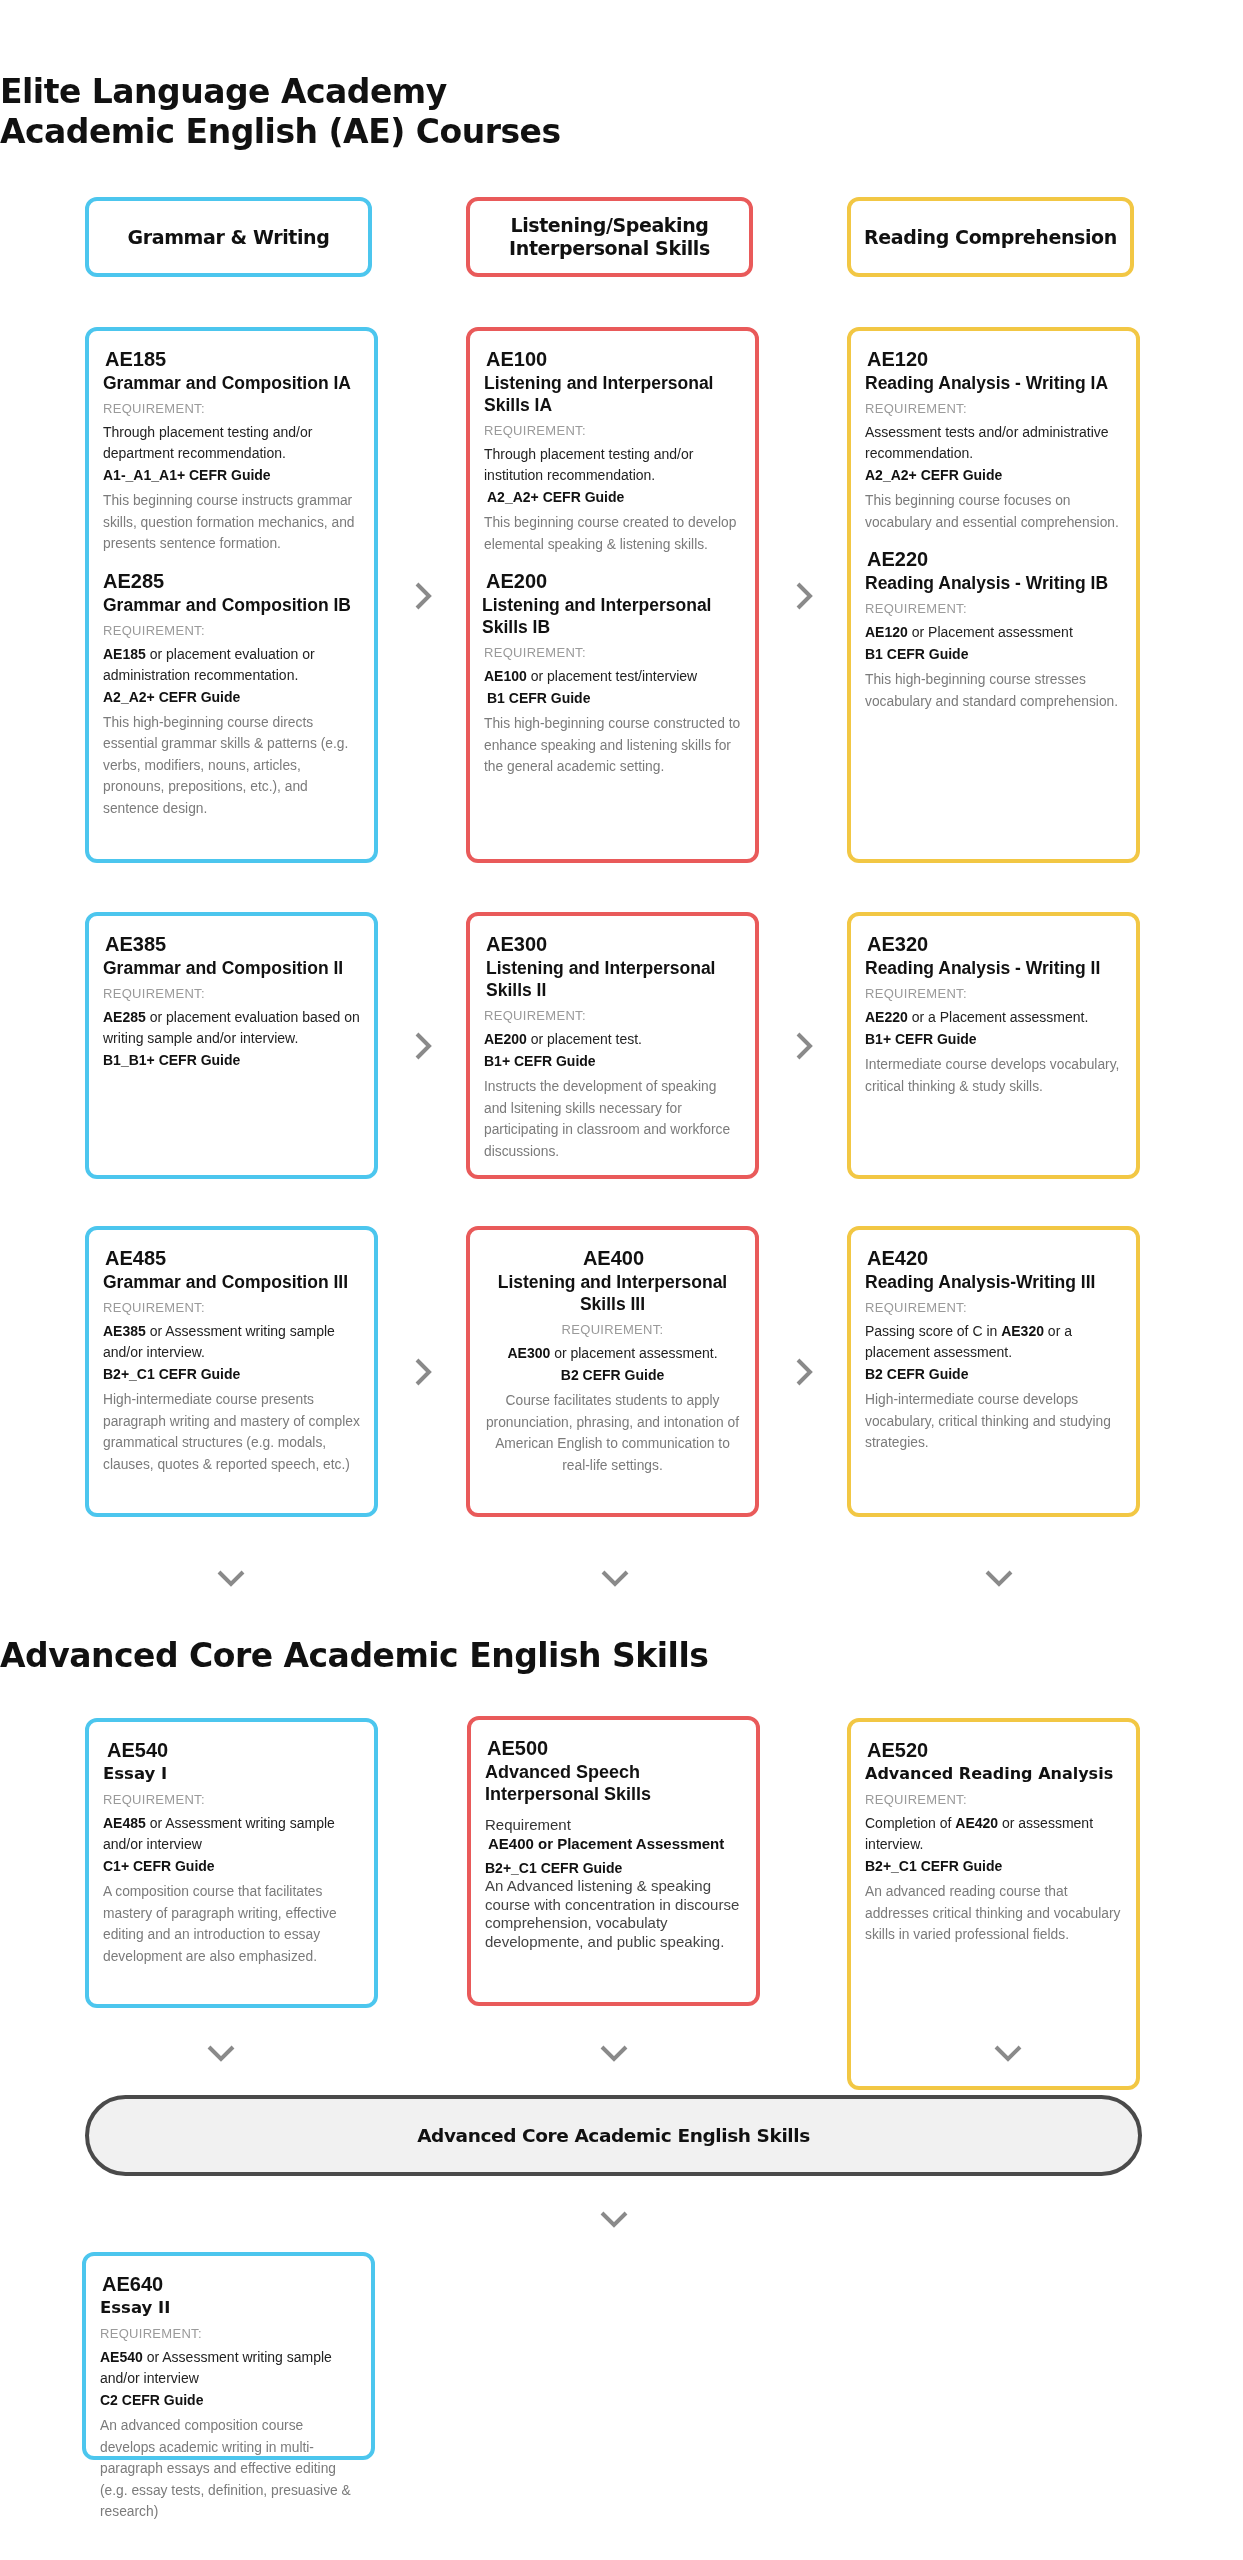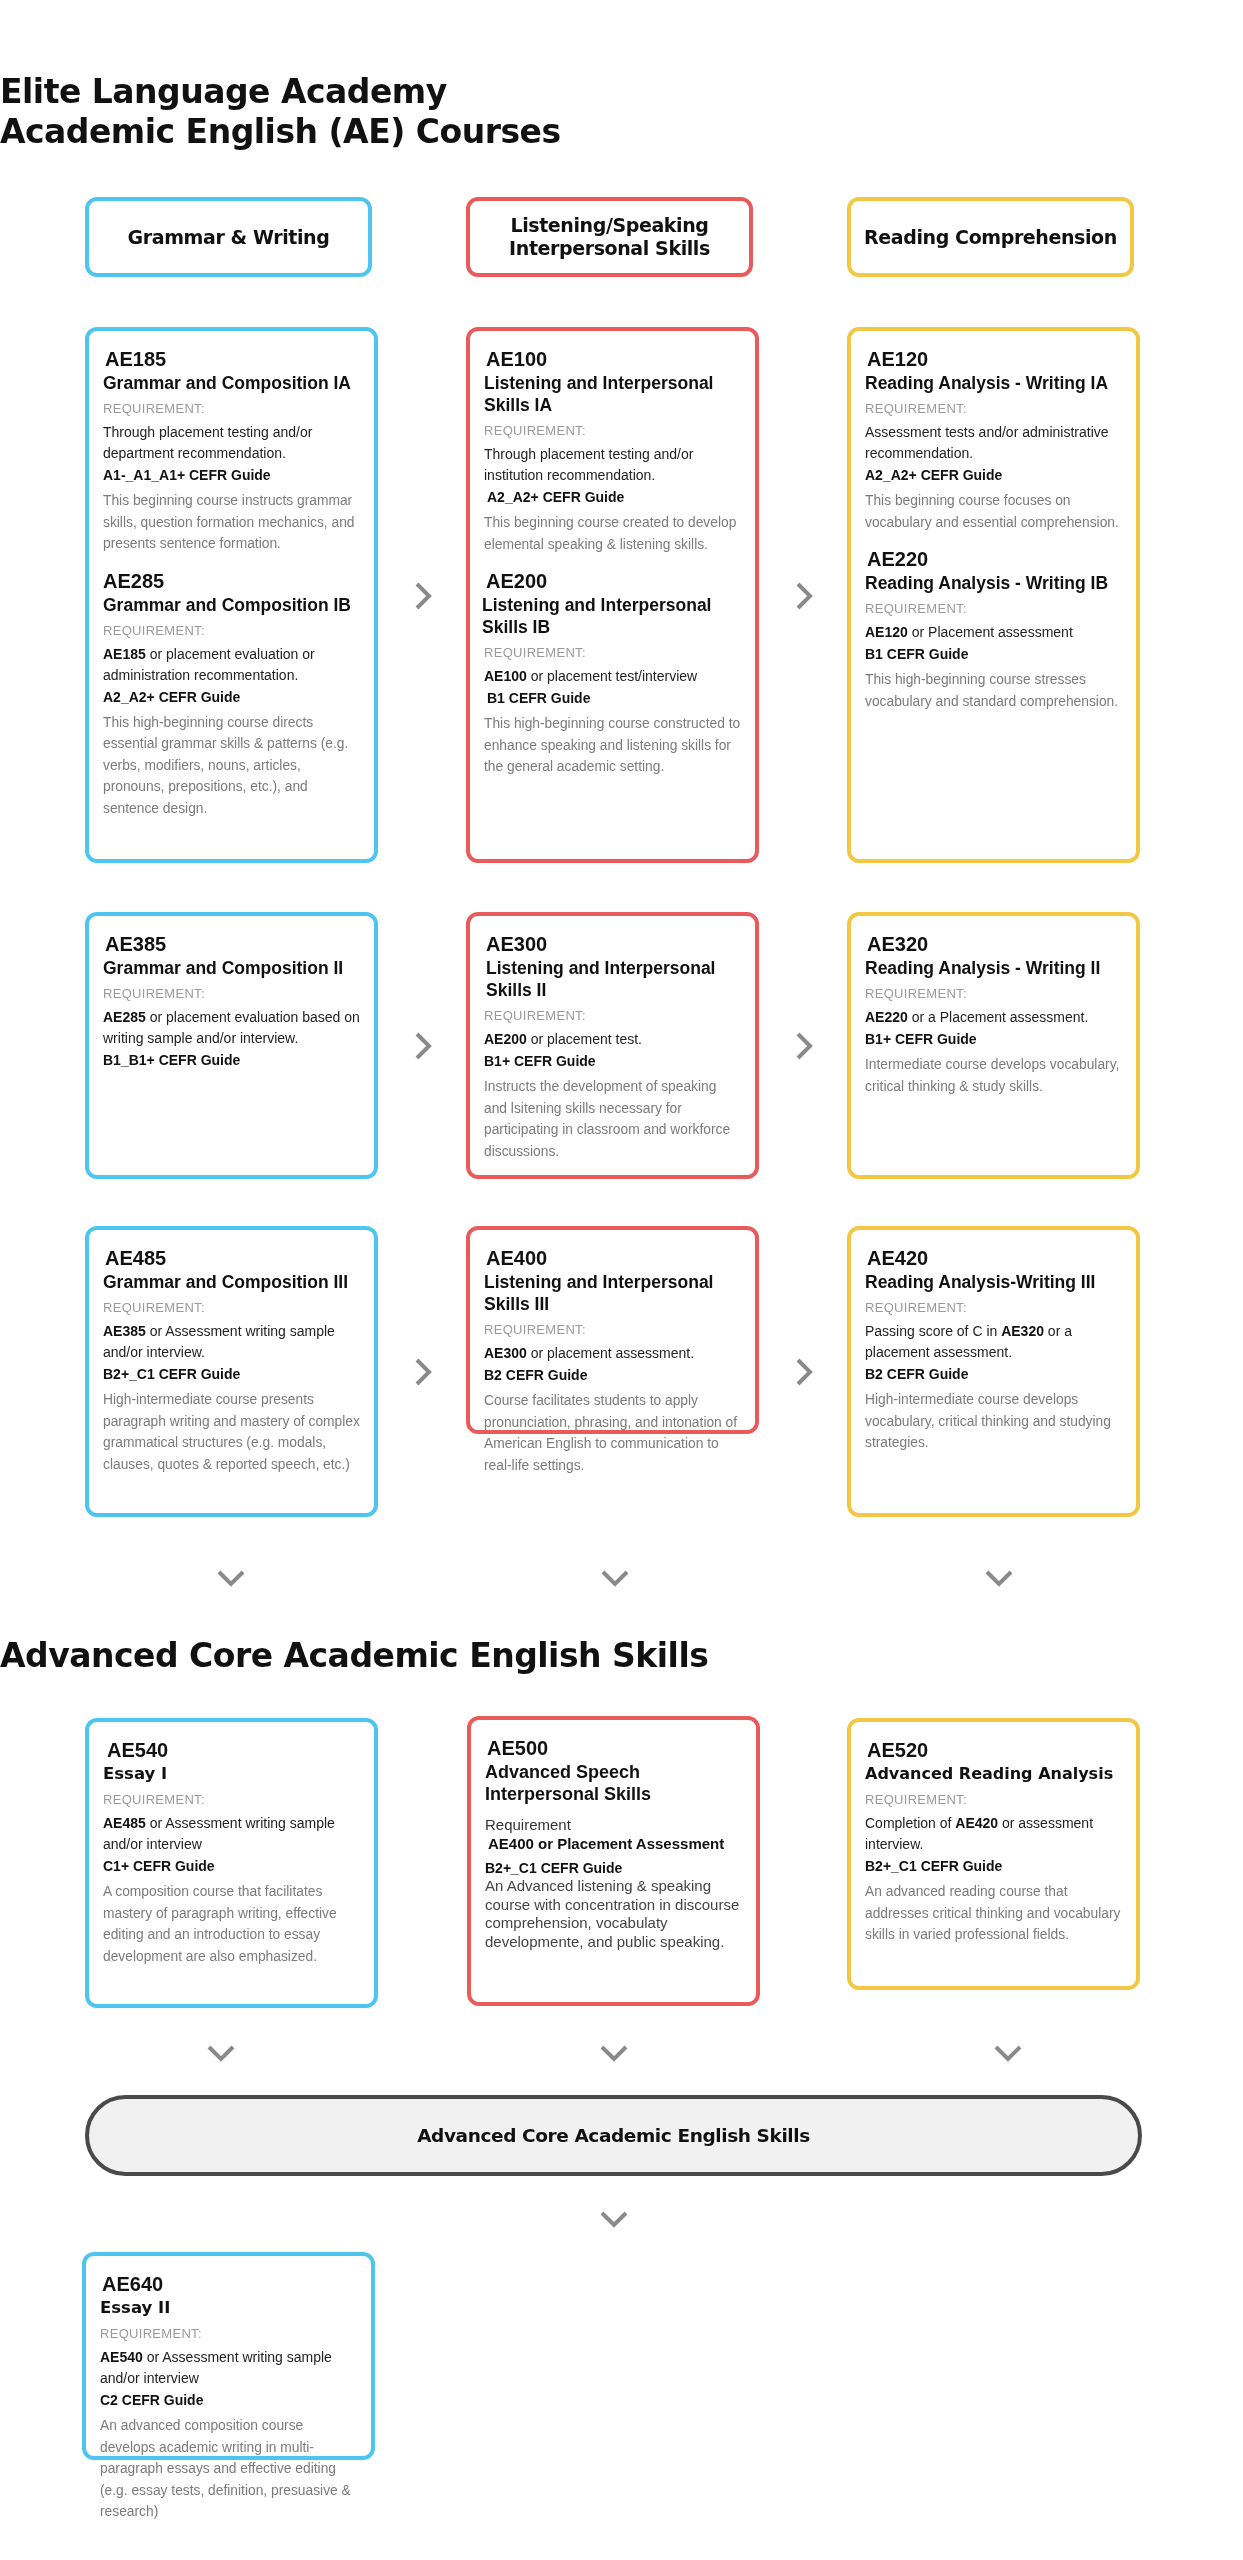--- a/index.html
+++ b/index.html
@@ -157,21 +157,21 @@
 
 <div class="card blue" style="left:85px; top:1226px; height:291px;">
   <div class="code">AE485</div>
   <div class="name">Grammar and Composition III</div>
   <div class="req-label">REQUIREMENT:</div>
   <div class="req-text"><b>AE385</b><span> or Assessment writing sample and/or interview.</span></div>
   <div class="cefr">B2+_C1 CEFR Guide</div>
   <div class="desc">High-intermediate course presents paragraph writing and mastery of complex grammatical structures (e.g. modals, clauses, quotes &amp; reported speech, etc.)</div>
 </div>
 
-<div class="card red" style="left:466px; top:1226px; height:208px;">
+<div class="card red" style="left:466px; top:1226px; height:291px;text-align:center;">
   <div class="code">AE400</div>
   <div class="name">Listening and Interpersonal Skills III</div>
   <div class="req-label">REQUIREMENT:</div>
   <div class="req-text"><b>AE300</b><span> or placement assessment.</span></div>
   <div class="cefr">B2 CEFR Guide</div>
   <div class="desc">Course facilitates students to apply pronunciation, phrasing, and intonation of American English to communication to real-life settings.</div>
 </div>
 
 <div class="card yellow" style="left:847px; top:1226px; height:291px;">
   <div class="code">AE420</div>
@@ -212,21 +212,21 @@
 
 <div class="card red" style="left:467px; top:1716px; height:290px;">
   <div class="code">AE500</div>
   <div class="name" style="font-size:18px;">Advanced Speech Interpersonal Skills</div>
   <div class="req-plain">Requirement</div>
   <div class="req-plain-b">AE400  or Placement Assessment</div>
   <div class="cefr" style="margin-top:6px;">B2+_C1 CEFR Guide</div>
   <div class="desc-dark">An Advanced listening &amp; speaking course with concentration in discourse comprehension, vocabulaty developmente, and public speaking.</div>
 </div>
 
-<div class="card yellow" style="left:847px; top:1718px; height:272px;">
+<div class="card yellow" style="left:847px; top:1718px; height:372px;">
   <div class="code">AE520</div>
   <div class="name" style="font-family:'DejaVu Sans', sans-serif; font-size:16px;">Advanced Reading Analysis</div>
   <div class="req-label">REQUIREMENT:</div>
   <div class="req-text"><span>Completion of </span><b>AE420</b><span> or assessment interview.</span></div>
   <div class="cefr">B2+_C1 CEFR Guide</div>
   <div class="desc">An advanced reading course that addresses critical thinking and vocabulary skills in varied professional fields.</div>
 </div>
 
 <svg class="chev-down" style="left:201px; top:2041px;" viewBox="0 0 40 24">
     <polyline points="8,6 20,18 32,6" fill="none" stroke="#8a8a8a" stroke-width="4"></polyline>

